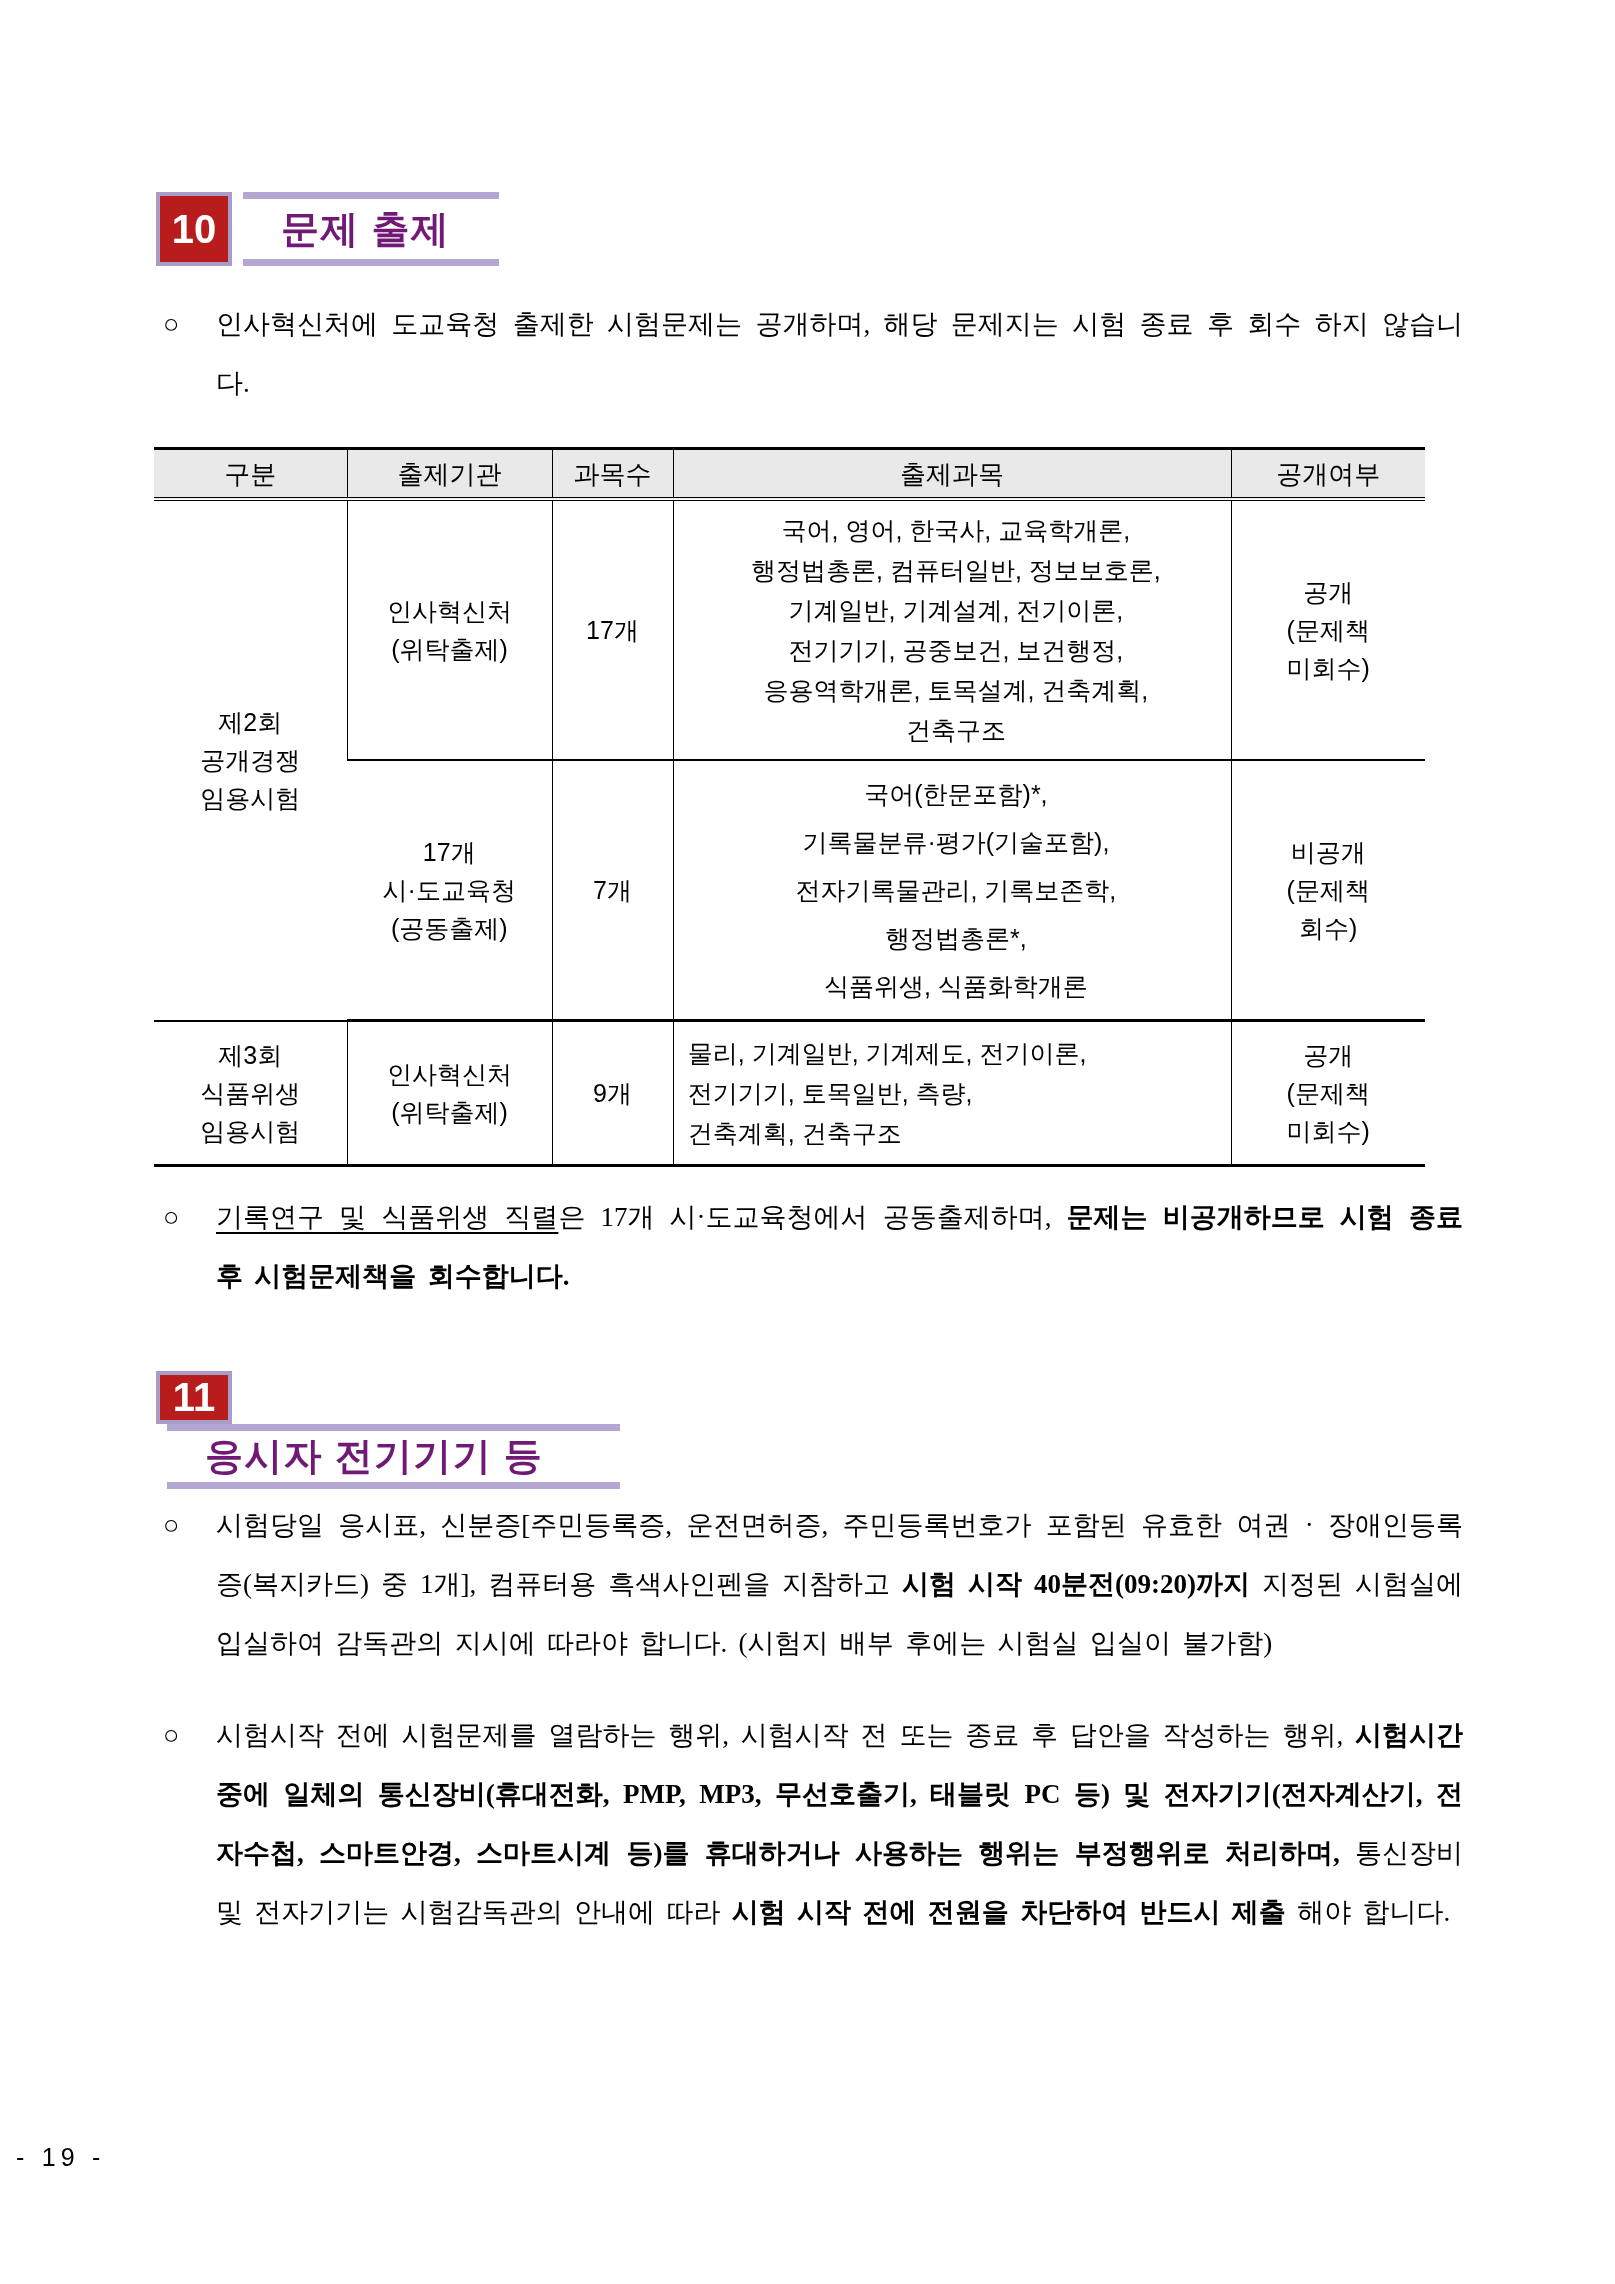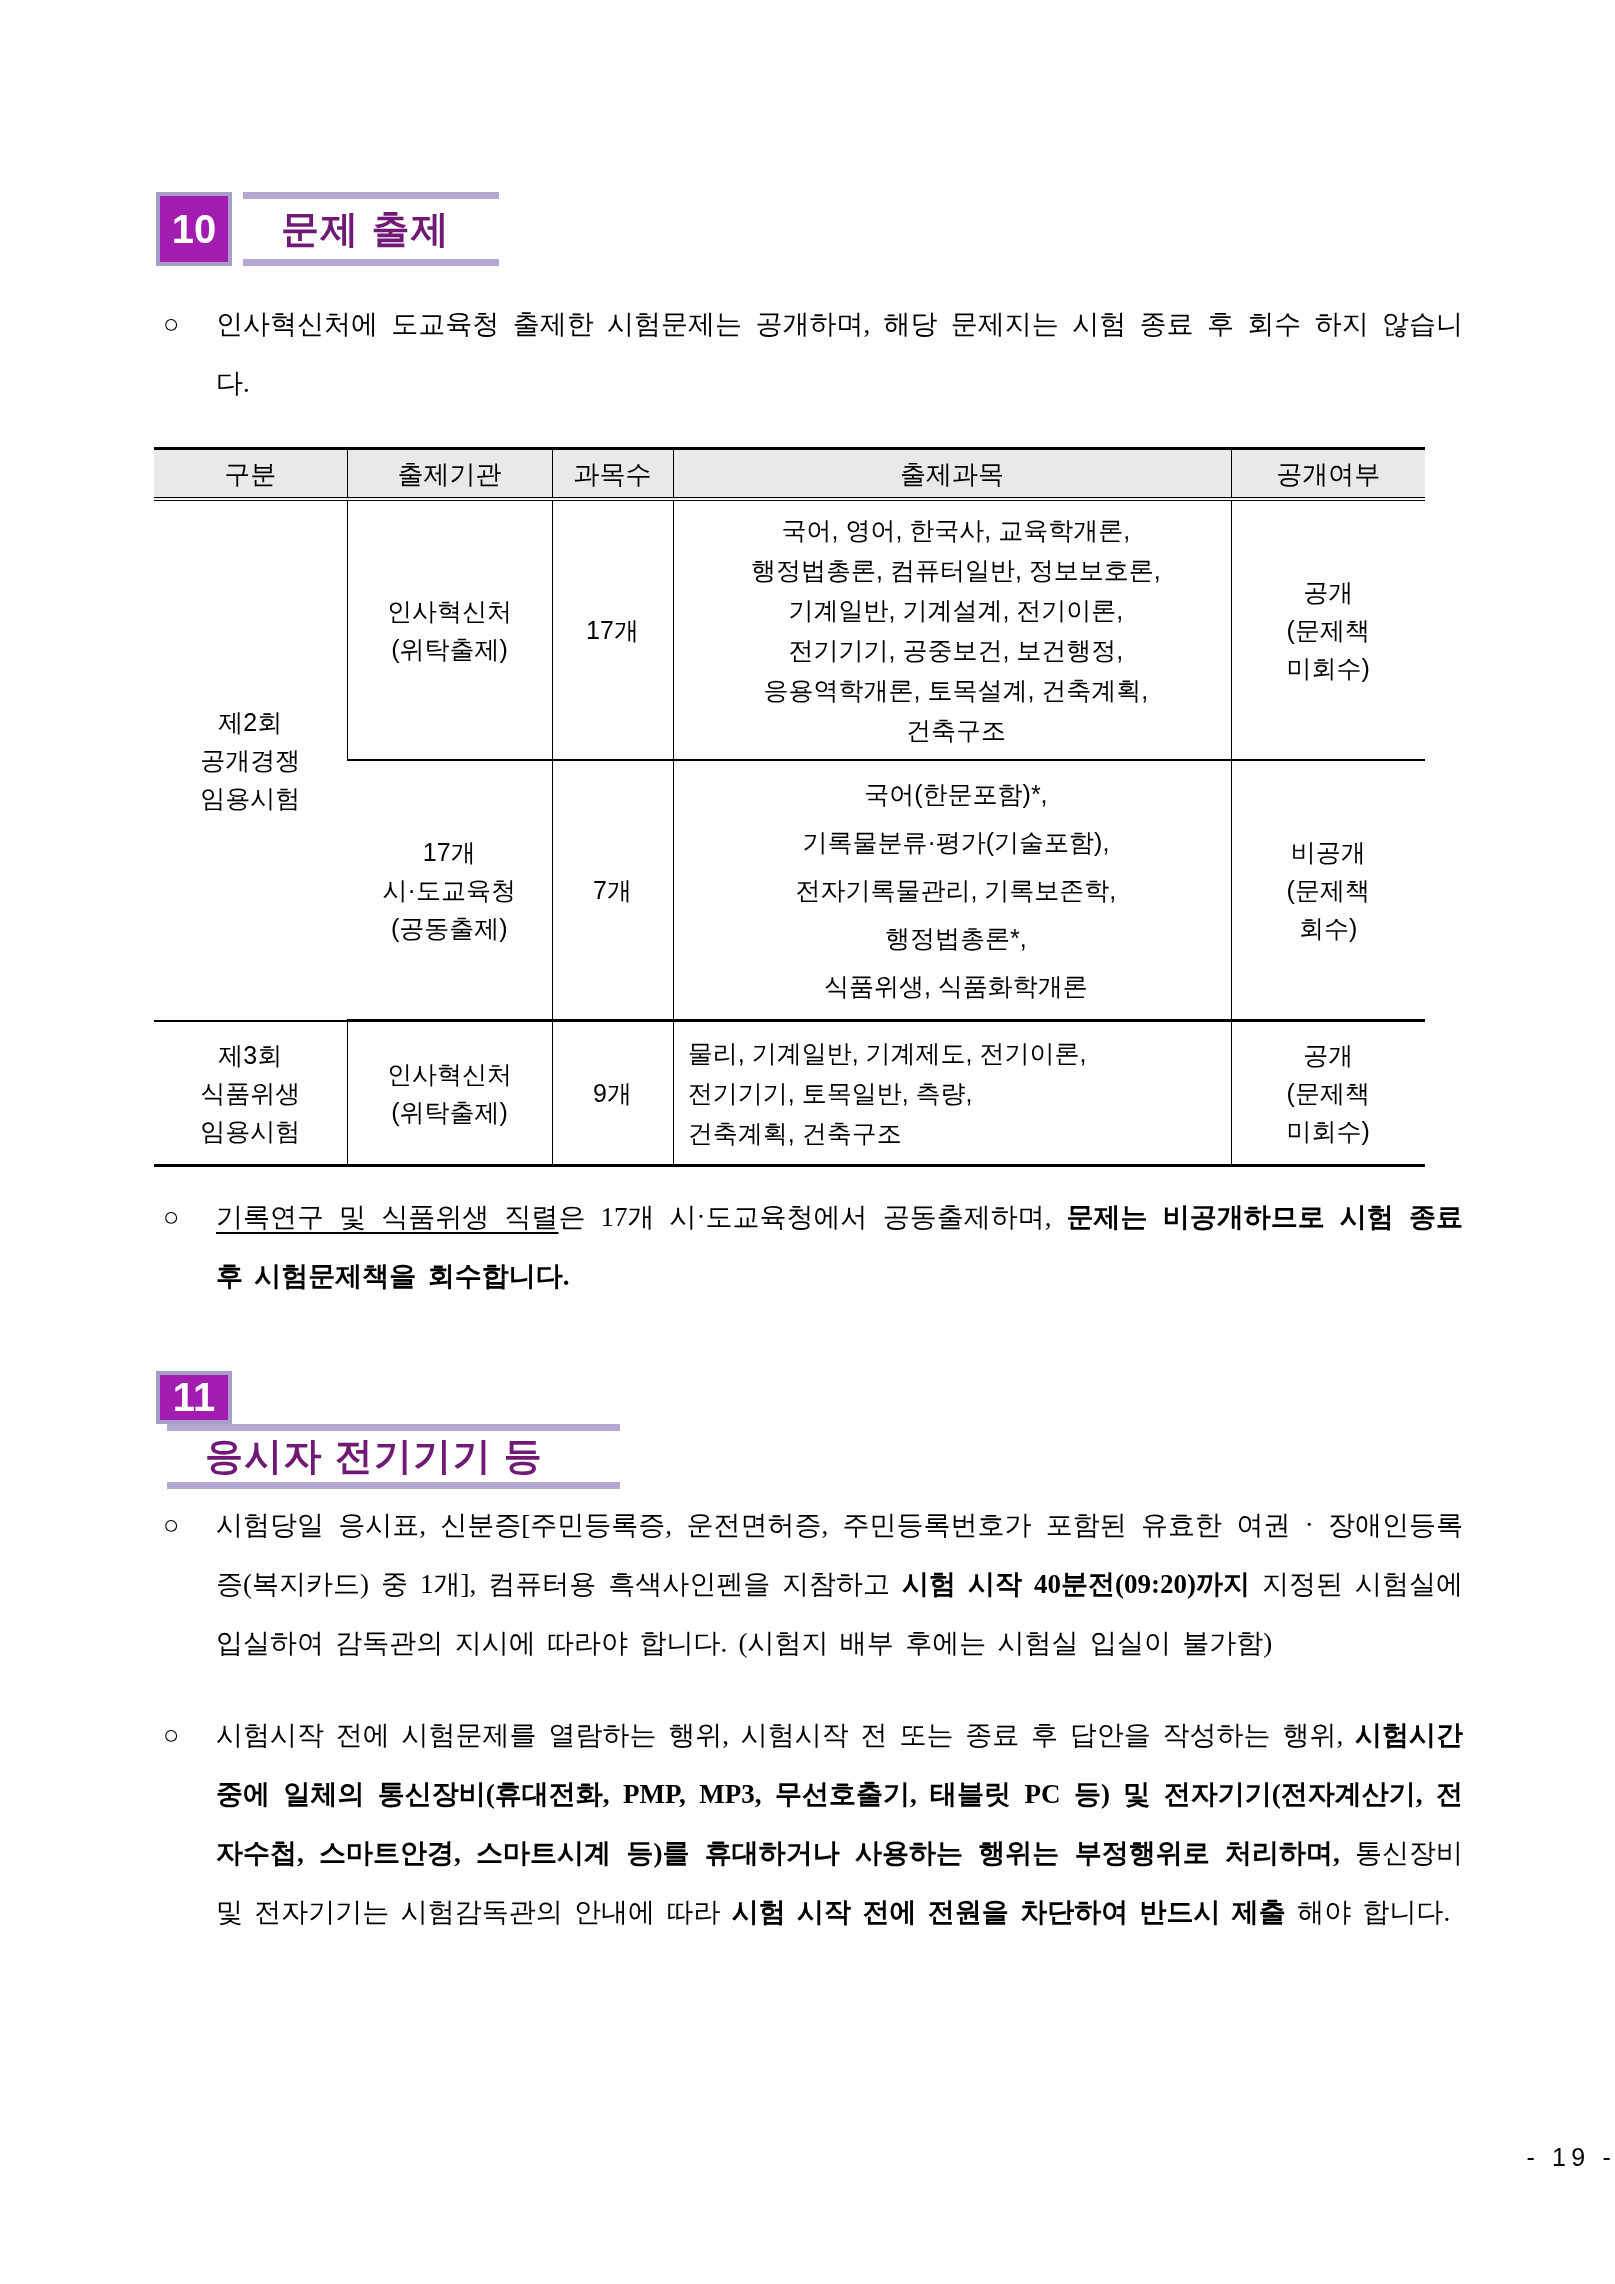--- a/index.html
+++ b/index.html
@@ -12,21 +12,21 @@
     padding-top:192px;
     font-family:"Liberation Serif","DejaVu Serif",serif;
     color:#000;
     overflow:hidden;
   }
 
   
   .sec { display:flex; align-items:stretch; margin-left:156px; height:74px; }
   .sec-num {
     width:76px; box-sizing:border-box;
-    background:#a21caf; border:4.6px solid #a89cc9;
+    background:#b91c1c; border:4.6px solid #a89cc9;
     display:flex; align-items:center; justify-content:center;
     font-family:"Liberation Sans","DejaVu Sans",sans-serif;
     font-weight:700; font-size:40px; color:#ffffff;
   }
   .sec-titlewrap {
     margin-left:11px; box-sizing:border-box;
     border-top:7.2px solid #b4a7d2; border-bottom:7.2px solid #b4a7d2;
     display:flex; align-items:center; padding-left:38px;
     font-family:"Liberation Sans","DejaVu Sans",sans-serif;
     font-weight:800; font-size:38px; letter-spacing:1.3px; color:#701a75;
@@ -82,22 +82,22 @@
   }
   .qtable tr.r1 > td { border-bottom:2px solid #000;text-align:center; }
   .qtable tr.r2 > td { border-bottom:3.3px solid #000; }
   .qtable tr.r2 td.subj { line-height:48px;text-align:center; }
   .qtable tr.r1 { height:252px; }
   .qtable tr.r2 { height:248px; }
   .qtable tr.r3 { height:145px; }
 
   
   .pagenum {
-    position:absolute; left:10px; right:0; bottom:112px;
-    text-align:right;
+    position:absolute; left:16px; right:0; bottom:112px;
+    text-align:left;
     font-family:"Liberation Sans","DejaVu Sans",sans-serif;
     font-size:25px; letter-spacing:5.2px; color:#000;
   }
 </style>
 </head>
 <body>
 
 <div class="page">
 
   <div class="sec">

